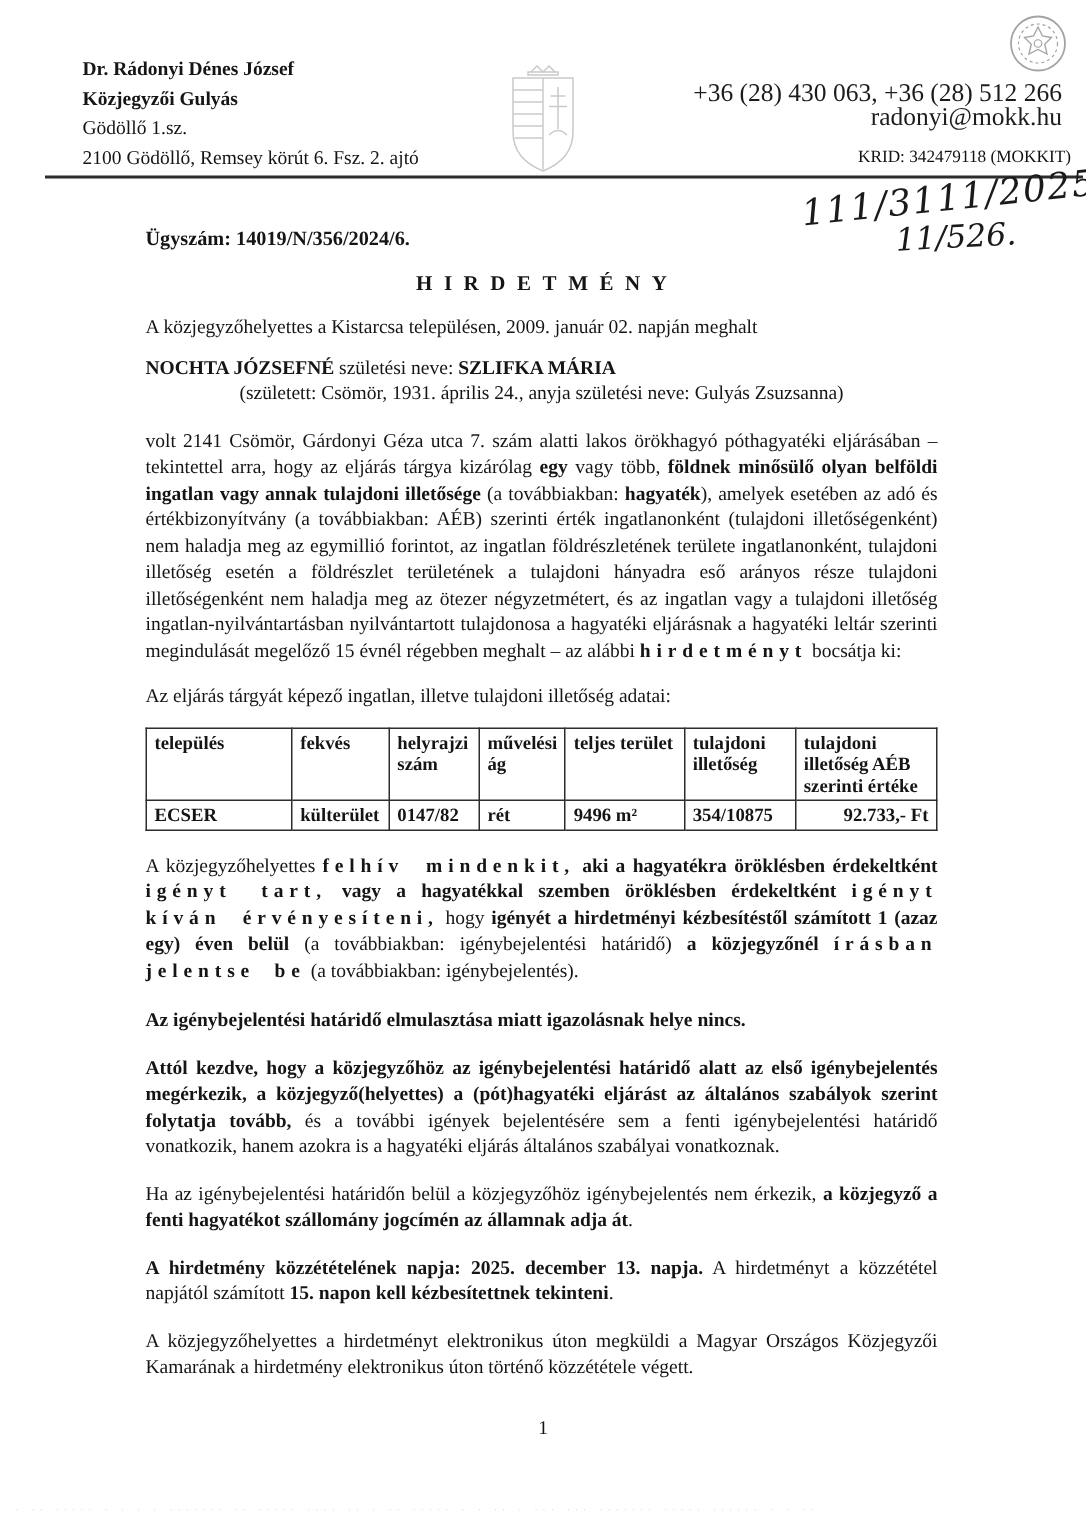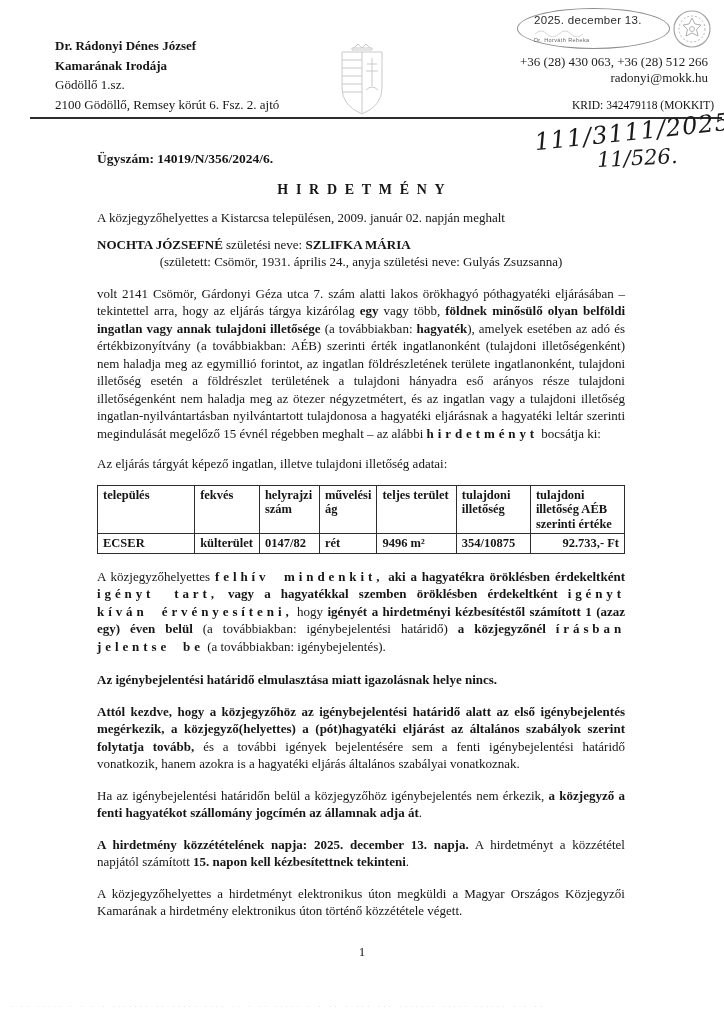--- a/index.html
+++ b/index.html
@@ -14,21 +14,21 @@
   .emblem{position:absolute;left:330px;top:40px;opacity:.55;}
   .stamp{
     position:absolute;left:517px;top:8px;width:153px;height:41px;
     border:1.5px solid #8d8d8d;border-radius:50%;box-sizing:border-box;
     font-family:"Liberation Sans",sans-serif;
   }
   .stamp-date{font-size:11.5px;color:#2a2a2a;padding:5px 0 0 16px;letter-spacing:.3px;}
   .stamp-scribble{position:absolute;left:16px;top:20px;opacity:.6;}
   .stamp-signer{position:absolute;left:16px;top:28px;font-size:5.5px;color:#666;letter-spacing:.4px;}
   .seal{position:absolute;left:671px;top:8px;opacity:.8;}
-  .contact{position:absolute;right:16px;top:54px;text-align:right;font-size:13px;line-height:15.5px;color:#1c1c1c;}
+  .contact{position:absolute;right:16px;top:54px;text-align:right;font-size:17px;line-height:15.5px;color:#1c1c1c;}
   .krid{position:absolute;right:10px;top:99px;font-size:11.5px;color:#111;}
   .rule{position:absolute;left:30px;right:2px;top:117px;border-top:2px solid #2d2d2d;}
   .hw{font-family:"DejaVu Serif",serif;font-style:italic;color:#1a1a1a;}
   .hw1{position:absolute;left:534px;top:118px;font-size:24px;transform:rotate(-6deg);letter-spacing:1px;}
   .hw2{position:absolute;left:597px;top:146px;font-size:21px;transform:rotate(-3deg);}
   
   .bodytext{position:absolute;left:97px;top:150px;width:528px;font-size:13px;line-height:17.5px;text-align:justify;}
   .case{font-weight:bold;font-size:13.5px;text-align:left;}
   .title{text-align:center;font-weight:bold;font-size:14px;letter-spacing:.55em;margin-top:13px;text-indent:.55em;}
   .intro{margin-top:11px;text-align:left;}
@@ -51,21 +51,21 @@
   .microtext{position:absolute;left:10px;right:14px;top:1004px;font-size:4px;color:#bdbdbd;
     letter-spacing:3px;white-space:nowrap;overflow:hidden;font-family:"DejaVu Sans Mono",monospace;}
 </style>
 </head>
 <body>
 
 <div class="page">
 
   <div class="office">
     <div class="ln1">Dr. Rádonyi Dénes József</div>
-    <div class="ln2">Kamarának Irodája</div>
+    <div class="ln2">Közjegyzői Gulyás</div>
     <div class="ln3">Gödöllő 1.sz.</div>
     <div class="ln4">2100 Gödöllő, Remsey körút 6. Fsz. 2. ajtó</div>
   </div>
 
   <div class="emblem">
     <svg width="64" height="78" viewBox="0 0 64 78" fill="none" stroke="#9e9e9e" stroke-width="1">
       <path d="M24 8 l4 -4 l4 4 l4 -4 l4 4"></path>
       <path d="M22 8 h20 v2 h-20 z"></path>
       <path d="M12 12 h40 v36 q0 18 -20 26 q-20 -8 -20 -26 z"></path>
       <line x1="32" y1="12" x2="32" y2="73"></line>
@@ -74,27 +74,20 @@
       <line x1="12" y1="36" x2="32" y2="36"></line>
         <line x1="12" y1="44" x2="32" y2="44"></line>
       <line x1="13" y1="52" x2="32" y2="52"></line>
       <line x1="42" y1="18" x2="42" y2="46"></line>
       <line x1="37" y1="24" x2="47" y2="24"></line>
         <line x1="36" y1="31" x2="48" y2="31"></line>
       <path d="M36 50 q6 -6 12 0"></path>
     </svg>
   </div>
 
-  <div class="stamp">
-    <div class="stamp-date">2025. december 13.</div>
-    <svg class="stamp-scribble" width="70" height="8" viewBox="0 0 70 8">
-      <path d="M1 5 q6 -6 12 0 t12 0 t12 0 t12 0" stroke="#aaa" stroke-width="0.8" fill="none"></path>
-    </svg>
-    <div class="stamp-signer">Dr. Horváth Rebeka</div>
-  </div>
 
   <div class="seal">
     <svg width="42" height="42" viewBox="0 0 42 42" fill="none" stroke="#8d8d8d">
       <circle cx="21" cy="21" r="18" stroke-width="1.2"></circle>
       <circle cx="21" cy="21" r="13" stroke-width="0.8" stroke-dasharray="2 2"></circle>
       <path d="M21 10 l3 6 l6 1 l-4.5 4.5 l1.5 6.5 l-6 -3 l-6 3 l1.5 -6.5 l-4.5 -4.5 l6 -1 z" stroke-width="0.9"></path>
       <circle cx="21" cy="21" r="2.5" stroke-width="0.8"></circle>
     </svg>
   </div>
 

